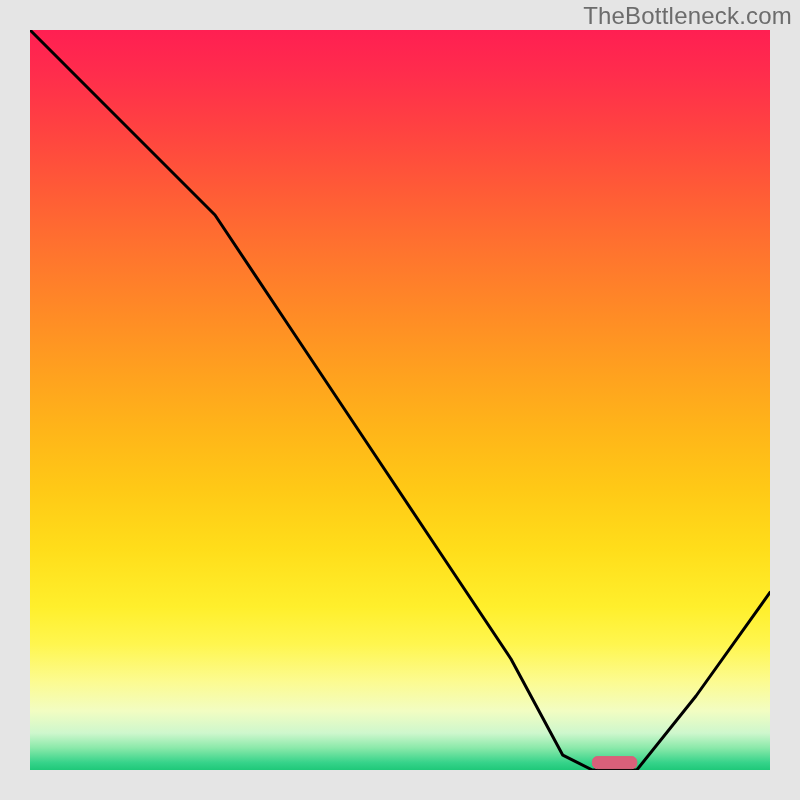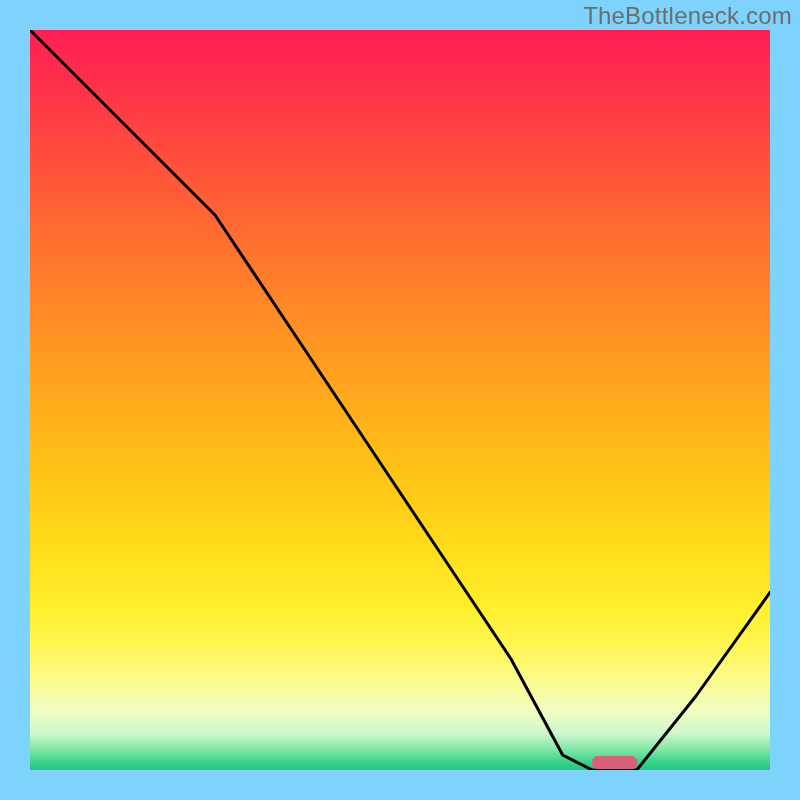--- a/index.html
+++ b/index.html
@@ -8,21 +8,21 @@
     width: 800px;
     height: 800px;
     background: #000;
     font-family: Arial, Helvetica, sans-serif;
     overflow: hidden;
   }
   .frame {
     position: relative;
     width: 800px;
     height: 800px;
-    background: #7dd3fc;
+    background: #e5e5e5;
   }
   .watermark {
     position: absolute;
     top: 2px;
     right: 8px;
     color: #6c6c6c;
     font-size: 24px;
     font-weight: 500;
     letter-spacing: 0.2px;
     user-select: none;

